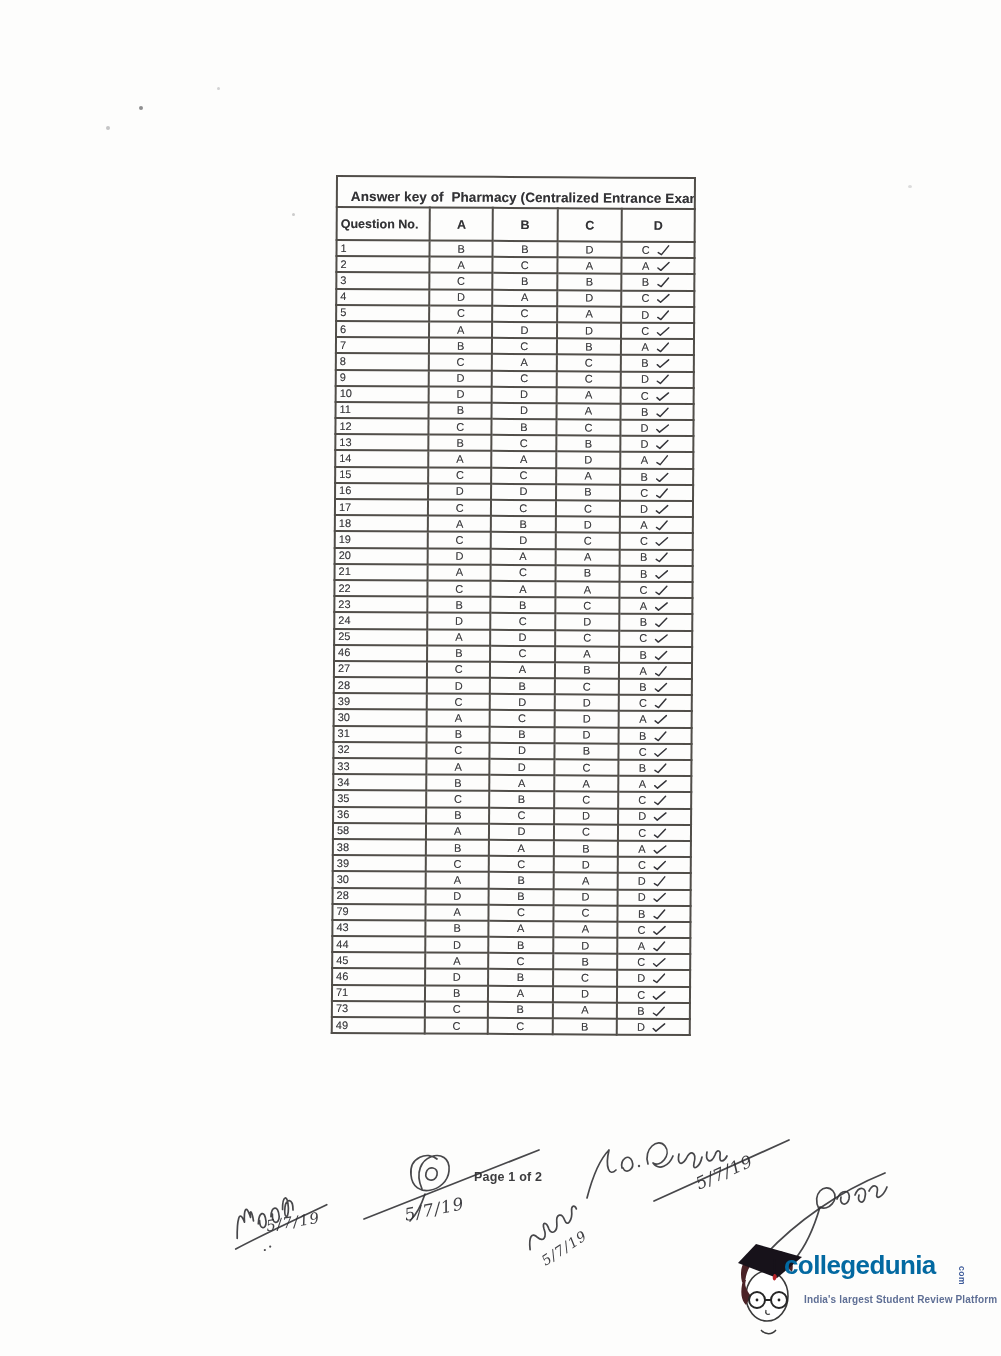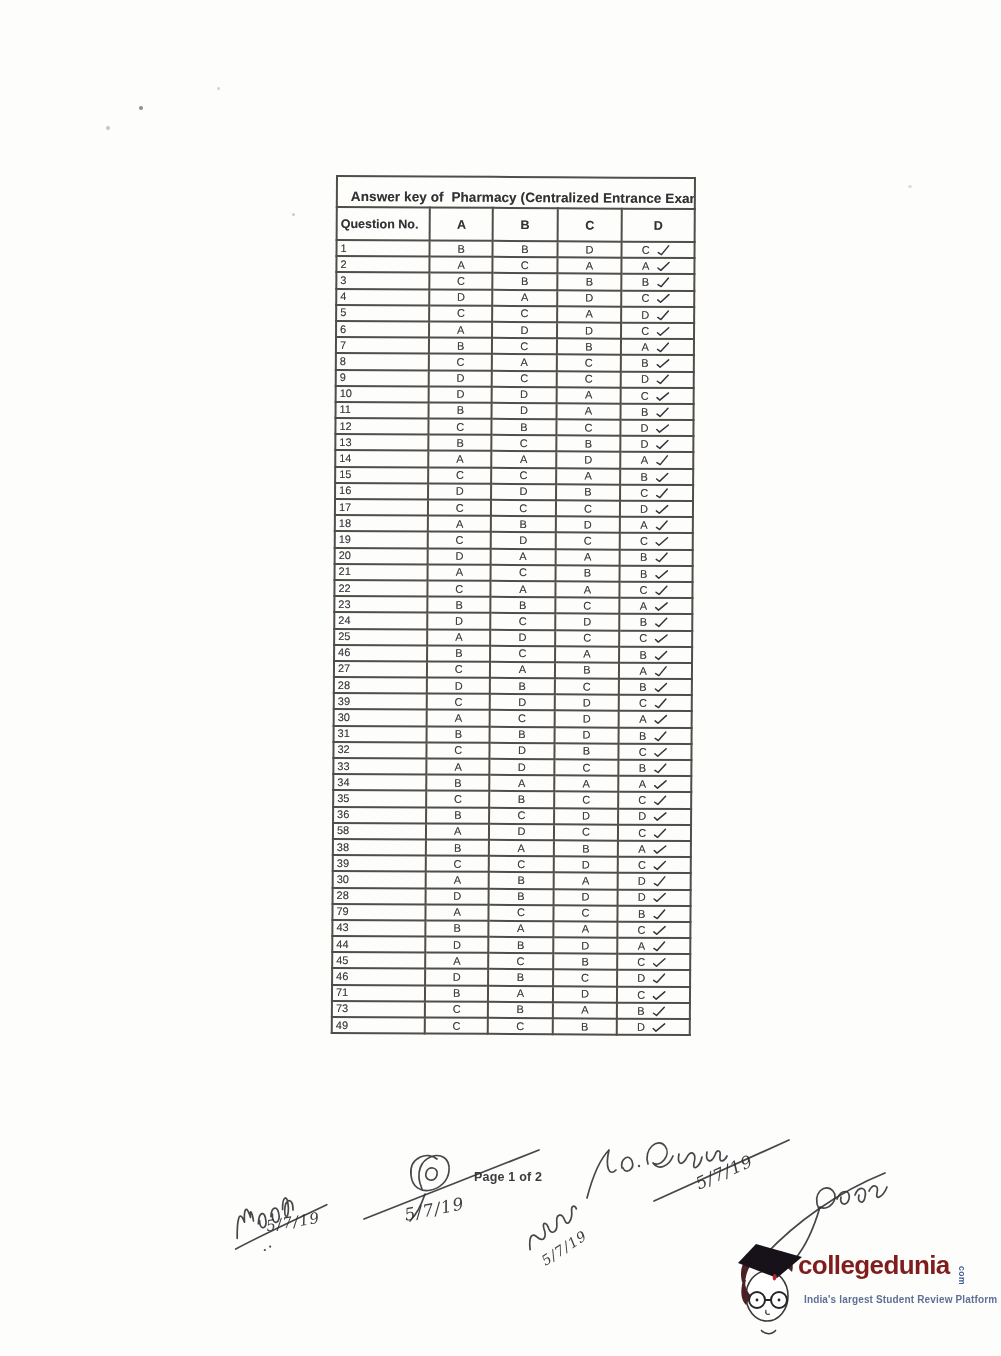--- a/index.html
+++ b/index.html
@@ -44,21 +44,21 @@
   .date1{left:266px;top:1213px;font-size:15px;transform:rotate(-9deg);}
   .date2{left:404px;top:1199px;font-size:17px;transform:rotate(-11deg);}
   .date3{left:694px;top:1162px;font-size:17px;transform:rotate(-24deg);}
   .sig4wrap{position:absolute;left:522px;top:1204px;width:100px;transform:rotate(-33deg);}
   .date4{position:static;display:block;font-size:14px;margin:2px 0 0 6px;color:#2c2c30;
          font-family:"DejaVu Serif",serif;font-style:italic;letter-spacing:1px;opacity:.9;}
 
   
   .logo{position:absolute;left:734px;top:1240px;width:267px;height:104px;}
   .mascot{position:absolute;left:0;top:2px;}
-  .brand{position:absolute;left:64px;top:10px;font-size:26px;font-weight:700;color:#7f1d1d;
+  .brand{position:absolute;left:50px;top:10px;font-size:26px;font-weight:700;color:#0369a1;
          letter-spacing:-.6px;}
   .tld{position:absolute;left:233px;top:26px;font-size:8.5px;font-weight:700;color:#3d5a99;
        transform:rotate(90deg);transform-origin:left top;letter-spacing:.5px;}
   .tagline{position:absolute;left:70px;top:54px;font-size:10px;font-weight:700;color:#5f6f95;
            letter-spacing:.15px;}
 </style>
 </head>
 <body>
 
 <div class="page">

